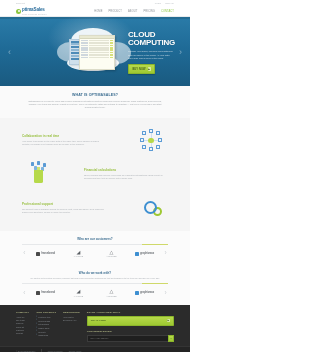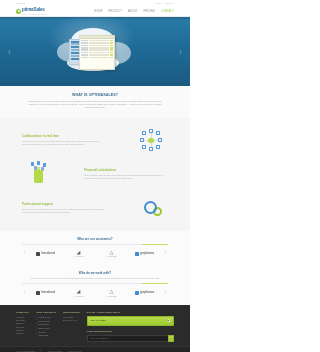--- a/index.html
+++ b/index.html
@@ -340,20 +340,29 @@
             </div>
           <div class="doc-row">
               <span class="dr-l"></span>
               <span class="dr-m"></span>
               <span class="dr-s"></span>
             </div>
         </div>
       </div>
     </div>
 
+    <div class="hero-copy">
+      <div class="hero-title">CLOUD</div>
+      <div class="hero-title">COMPUTING</div>
+      <div class="hero-text">Manage your sales, invoices and customers from anywhere in the world. All your data stays safe and synced in the cloud.</div>
+      <div class="hero-btn">
+        <span class="hero-btn-label">BUY NOW</span>
+        <span class="hero-btn-icon">▶</span>
+      </div>
+    </div>
   </div>
 </div>
 
 <div class="intro">
   <div class="intro-title">WHAT IS OPTIMASALES?</div>
   <div class="intro-text">OptimaSales is a complete cloud based sales management platform built for small and medium business. Track customers, build invoices, manage your team and analyse results in real time. There is nothing to install and nothing to maintain — just open your browser and start selling smarter today.</div>
 </div>
 
 <div class="features">
 

